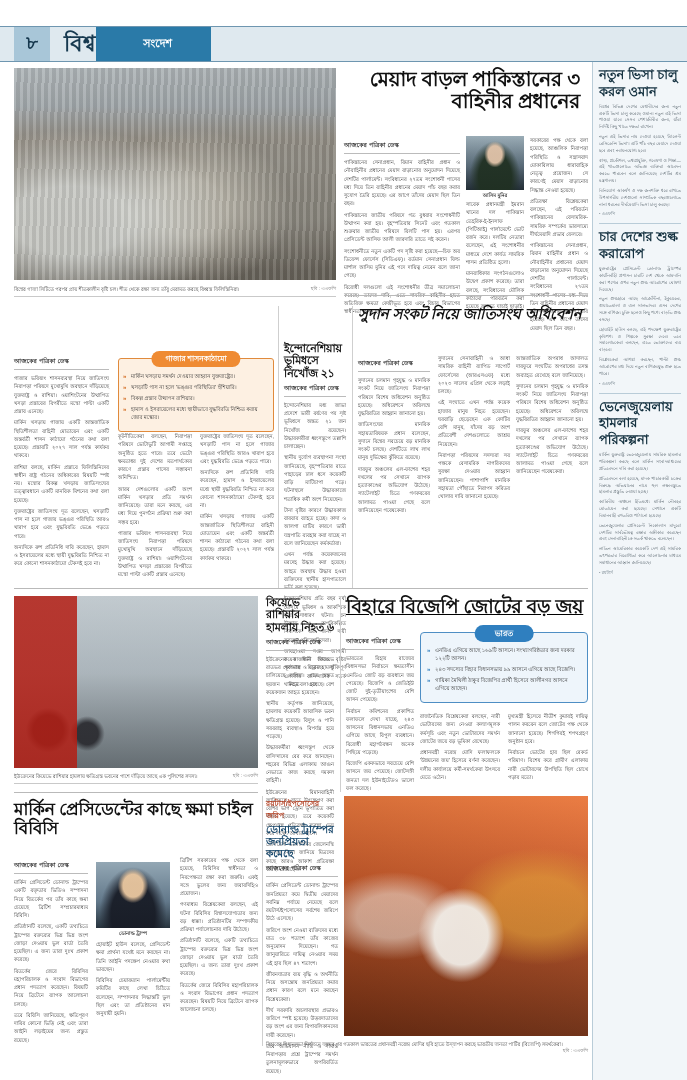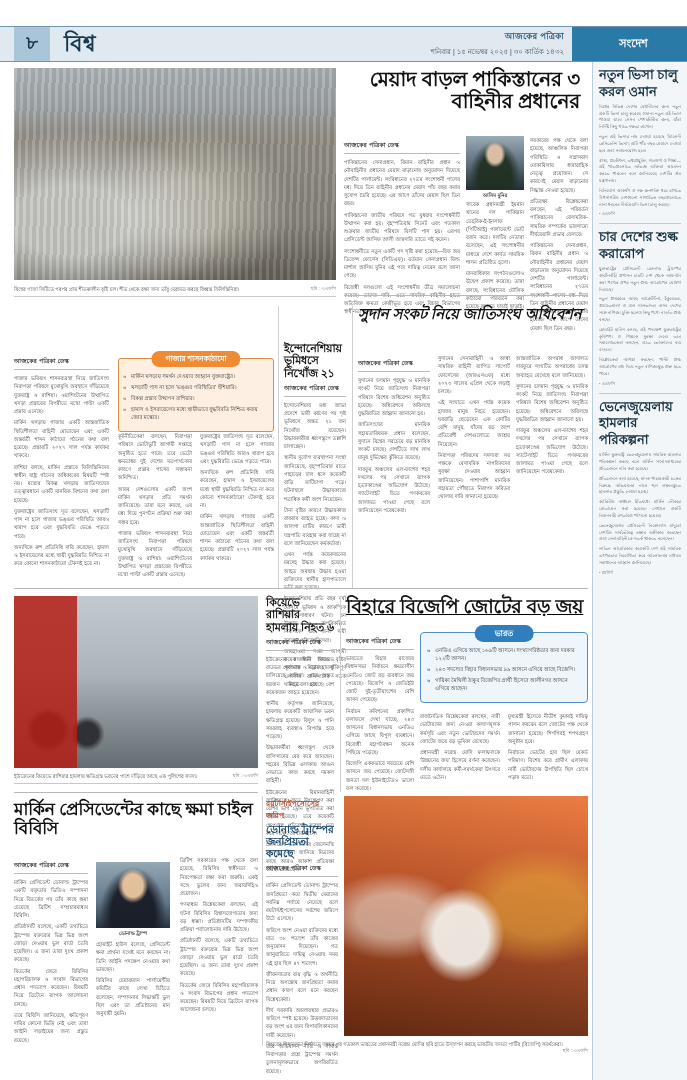--- a/index.html
+++ b/index.html
@@ -170,24 +170,20 @@
   .abs { position: absolute; }
 </style>
 </head>
 <body>
 
 <div class="page">
 
   <div class="masthead">
     <div class="mh-pagenum">৮</div>
     <div class="mh-section">বিশ্ব</div>
-    <div class="mh-right">
-      <div class="mh-brand">আজকের পত্রিকা</div>
-      <div class="mh-date">শনিবার | ১৫ নভেম্বর ২০২৫ | ৩০ কার্তিক ১৪৩২</div>
-    </div>
     <div class="mh-sidetab">সংদেশ</div>
   </div>
 
   <div class="sidebar">
 
     <div>
       <div class="sb-hl">নতুন ভিসা চালু করল ওমান</div>
       <div class="sb-body">
         <p>বিশ্বের বিভিন্ন দেশের মেধাবীদের জন্য নতুন একটি ভিসা চালু করেছে ওমান। নতুন এই ভিসা পাওয়া যাবে সেসব পেশাজীবীর জন্য, যাঁরা নির্দিষ্ট কিছু খাতে দক্ষতা রাখেন।</p>
         <p>নতুন এই ভিসার নাম দেওয়া হয়েছে 'ট্যালেন্ট রেসিডেন্সি ভিসা'। এটি পাঁচ বছর মেয়াদে দেওয়া হবে এবং নবায়নযোগ্য হবে।</p>

